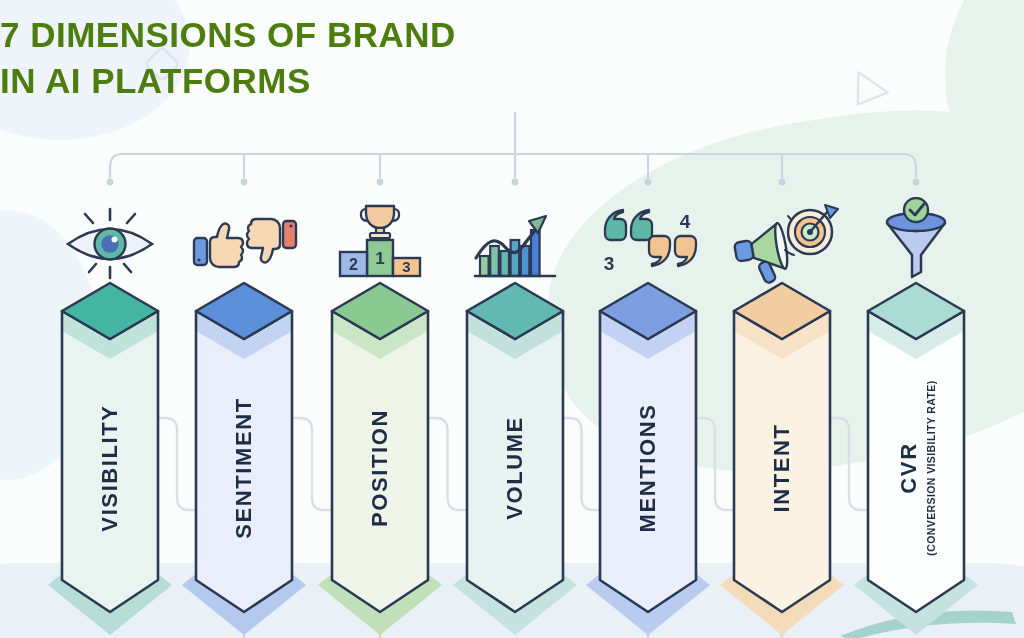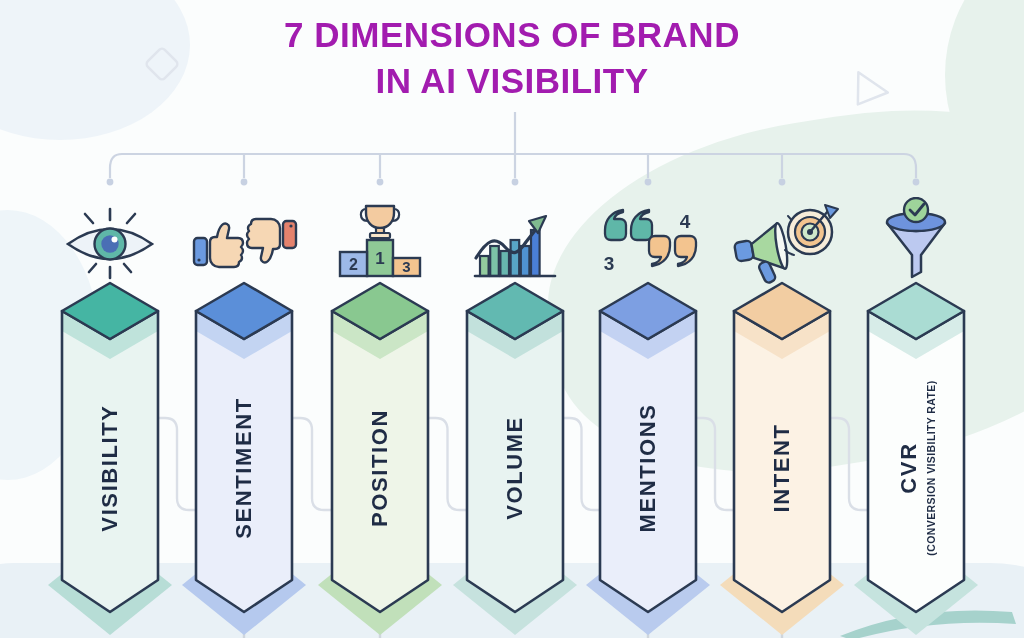--- a/index.html
+++ b/index.html
@@ -6,22 +6,22 @@
   #canvas{position:relative;width:1024px;height:638px;overflow:hidden;
     background:#fbfdfd;font-family:"Liberation Sans",sans-serif;}
   .blob{position:absolute;z-index:0;}
   .blob-a{left:-70px;top:-50px;width:260px;height:190px;background:#eef4f9;border-radius:50%;}
   .blob-b{left:-85px;top:210px;width:185px;height:270px;background:#eef5f9;border-radius:50%;}
   .blob-c{left:548px;top:116px;width:610px;height:345px;background:#e7f2ec;
     border-radius:48% 52% 55% 45%;transform:rotate(-9deg);}
   .blob-d{left:945px;top:-70px;width:270px;height:290px;background:#e7f2ec;border-radius:50%;}
   .band{position:absolute;z-index:1;left:-3%;width:106%;top:563px;height:80px;
     background:#e9f1f6;border-radius:45px 65px 0 0 / 18px 26px 0 0;}
-  .title{position:absolute;z-index:6;left:0;right:0;top:12px;text-align:center;
-    color:#a21caf;font-weight:bold;font-size:35px;letter-spacing:0.5px;line-height:1.32;}
+  .title{position:absolute;z-index:6;left:0;right:0;top:12px;
+    color:#4d7c0f;font-weight:bold;font-size:35px;letter-spacing:0.5px;line-height:1.32;}
   #decor,#lines{position:absolute;z-index:2;left:0;top:0;}
   .pillar{position:absolute;z-index:3;top:273px;}
   .icon{position:absolute;z-index:4;}
   .plabel{position:absolute;z-index:5;top:468px;transform:translate(-50%,-50%) rotate(-90deg);}
   .plabel-inner{display:flex;flex-direction:column;align-items:center;gap:3px;white-space:nowrap;}
   .plabel-main{font-size:22px;font-weight:bold;letter-spacing:1.6px;color:#1f2c45;}
   .plabel-sub{font-size:10.5px;font-weight:bold;letter-spacing:0.4px;color:#1f2c45;}
 </style>
 </head>
 <body>
@@ -69,21 +69,21 @@
       <g fill="none" stroke="#cfd6dd" stroke-width="2.4">
         <path d="M244 612 V638"></path>
         <path d="M380 612 V638"></path>
         <path d="M648 612 V638"></path>
         <path d="M782 612 V638"></path>
       </g>
     </svg>
 
   <div class="title">
     <div>7 DIMENSIONS OF BRAND</div>
-    <div>IN AI VISIBILITY</div>
+    <div>IN AI PLATFORMS</div>
   </div>
 
   <div id="pillars">
       <div class="pillar" style="left:48px">
       <svg width="124" height="372" viewBox="0 0 124 372">
         <polygon points="62,262 124,312 62,362 0,312" fill="#b7ddd6"></polygon>
         <path d="M14 38 L14 307 L62 339 L110 307 L110 38 L62 66 Z" fill="#e9f4f1"></path>
         <path d="M14 38 L62 66 L110 38 L110 58 L62 86 L14 58 Z" fill="#bfe3db"></path>
         <path d="M14 38 L14 307 L62 339 L110 307 L110 38 L62 66 Z" fill="none" stroke="#2b3a52" stroke-width="2.6" stroke-linejoin="round"></path>
         <polygon points="62,10 110,38 62,66 14,38" fill="#45b5a3" stroke="#2b3a52" stroke-width="2.6" stroke-linejoin="round"></polygon>

